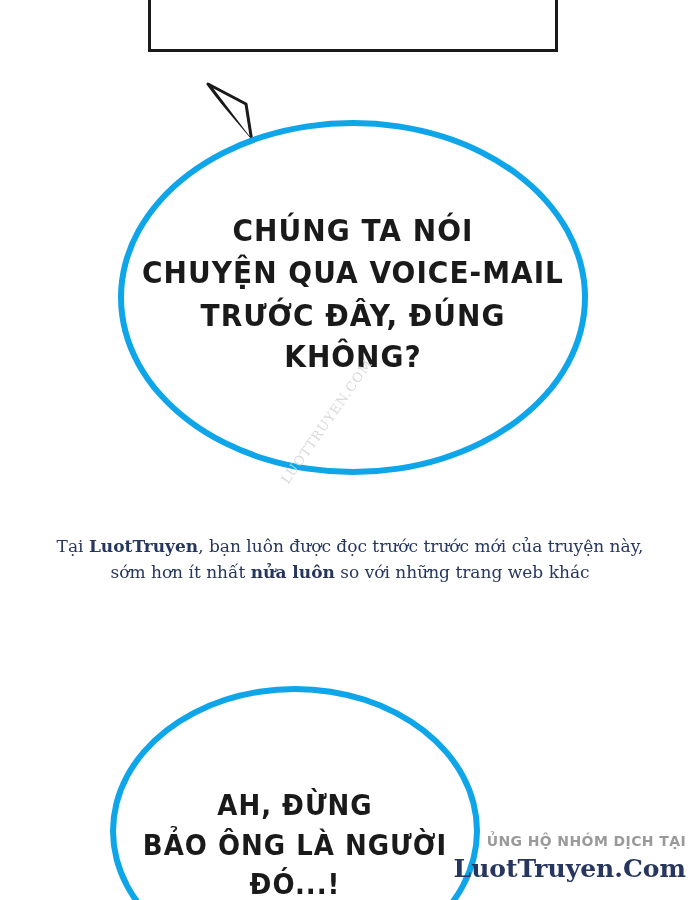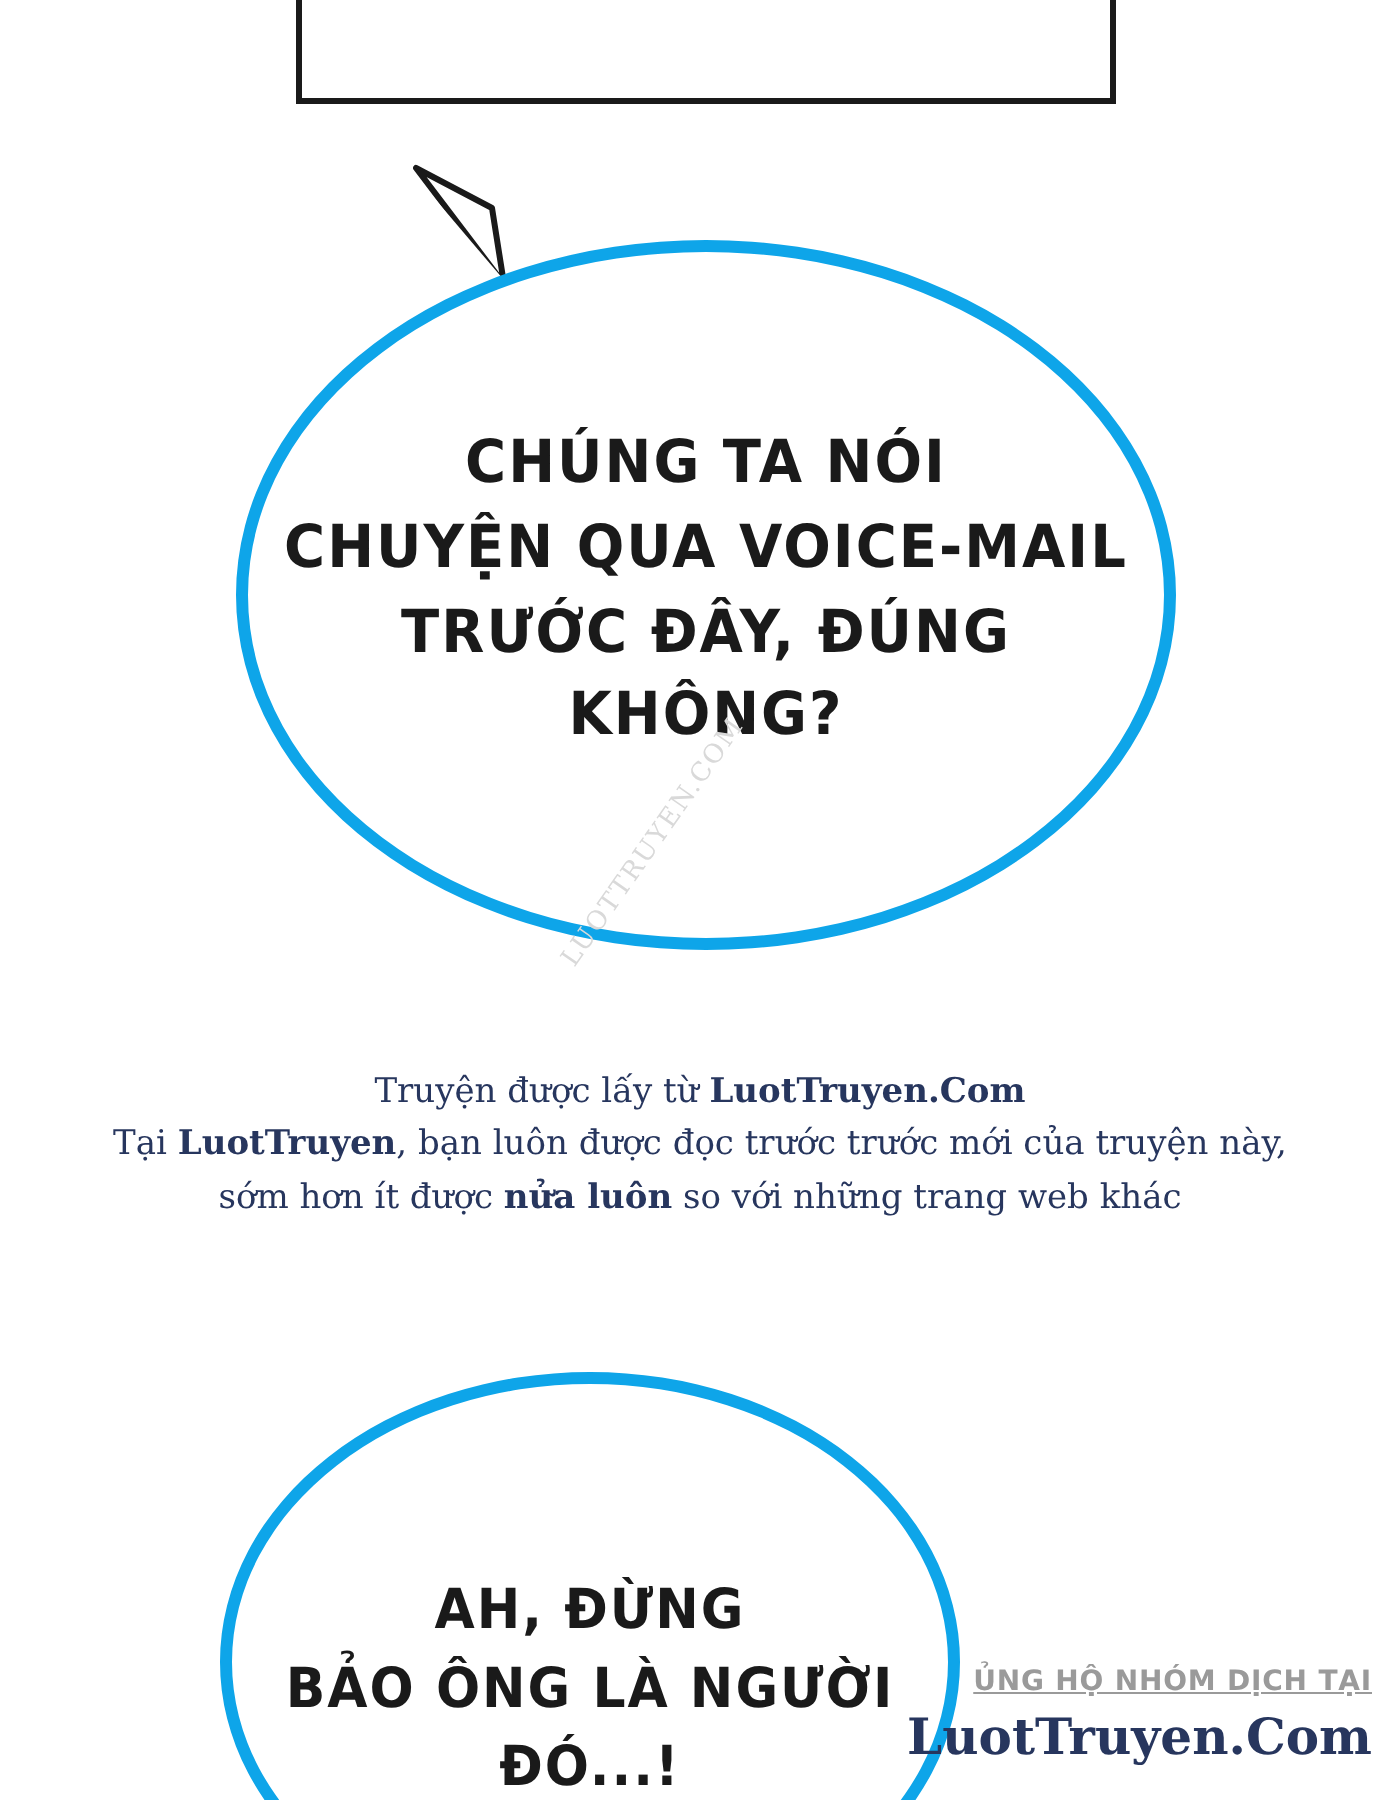--- a/index.html
+++ b/index.html
@@ -123,21 +123,20 @@
     text-align: right;
     line-height: 1.25;
   }
   .credit .credit-top {
     color: #9a9a9a;
     font-family: "DejaVu Sans", sans-serif;
     font-size: 14px;
     font-weight: 700;
     letter-spacing: 0.4px;
     display: block;
-    text-decoration: underline;
   }
   .credit .credit-brand {
     color: #27365e;
     font-family: "DejaVu Serif", serif;
     font-size: 25px;
     font-weight: 700;
     display: block;
     margin-top: 2px;
   }
 </style>
@@ -154,23 +153,22 @@
 <div class="bubble" id="bubble-1">
   <div class="bubble-text">CHÚNG TA NÓI
 CHUYỆN QUA VOICE-MAIL
 TRƯỚC ĐÂY, ĐÚNG
 KHÔNG?</div>
 </div>
 
 <div class="wm-diagonal">LUOTTRUYEN.COM</div>
 
 <div class="promo">
-  <span class="line"><span>Truyện được lấy từ </span><span class="brand">LuotTruyen.Com</span></span>
   <span class="line"><span>Tại </span><span class="brand">LuotTruyen</span><span>, bạn luôn được đọc trước trước mới của truyện này,</span></span>
-  <span class="line"><span>sớm hơn ít được </span><strong>nửa luôn</strong><span> so với những trang web khác</span></span>
+  <span class="line"><span>sớm hơn ít nhất </span><strong>nửa luôn</strong><span> so với những trang web khác</span></span>
 </div>
 
 <div class="bubble" id="bubble-2">
   <div class="bubble-text">AH, ĐỪNG
 BẢO ÔNG LÀ NGƯỜI
 ĐÓ...!</div>
 </div>
 
 <div class="credit">
   <span class="credit-top">ỦNG HỘ NHÓM DỊCH TẠI</span>

